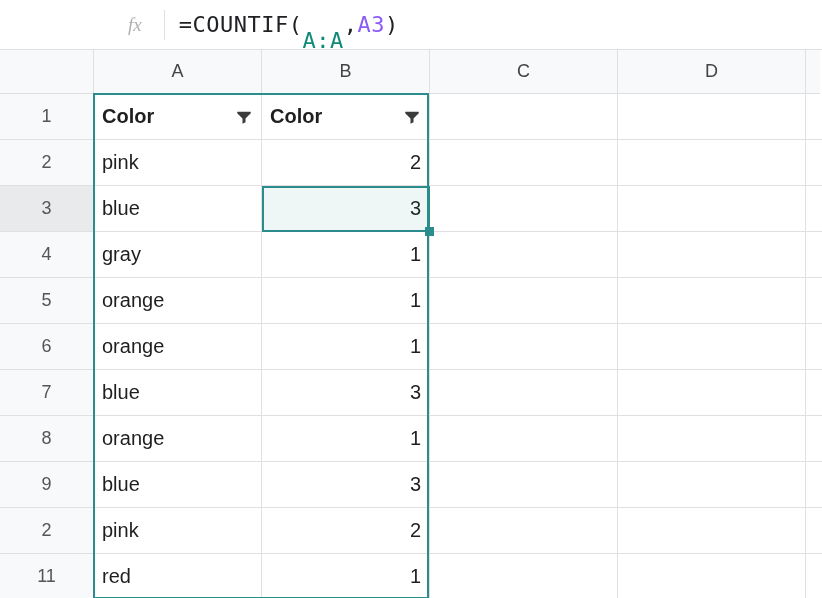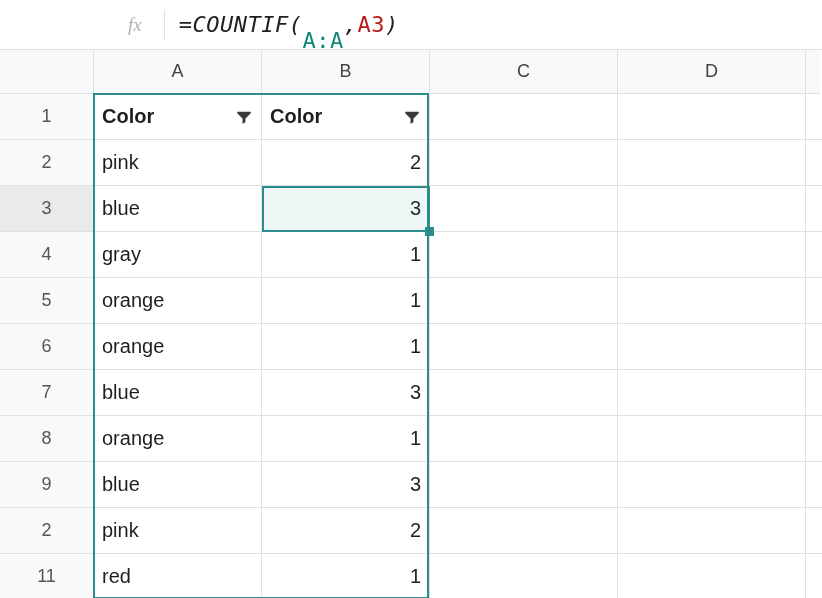--- a/index.html
+++ b/index.html
@@ -34,22 +34,22 @@
   }
   .formula-input {
     font-family: 'Consolas', 'Menlo', monospace;
     font-size: 22px;
     letter-spacing: 0.5px;
     color: #202124;
     display: flex;
     align-items: center;
   }
   .tok-range { color: #0f8a78; margin-top: 32px; }
-  .tok-ref { color: #b91c1c; }
-  .tok-neutral { color: #202124; font-style: italic; }
+  .tok-ref { color: #8b5cf6; }
+  .tok-neutral { color: #202124; }
 
   .sheet { display: flex; }
   .rowhdr-col { width: 94px; flex: 0 0 94px; }
   .data-area { flex: 1 1 auto; position: relative; }
 
   .colhdr-row {
     display: flex;
     height: 44px;
   }
   .corner {

